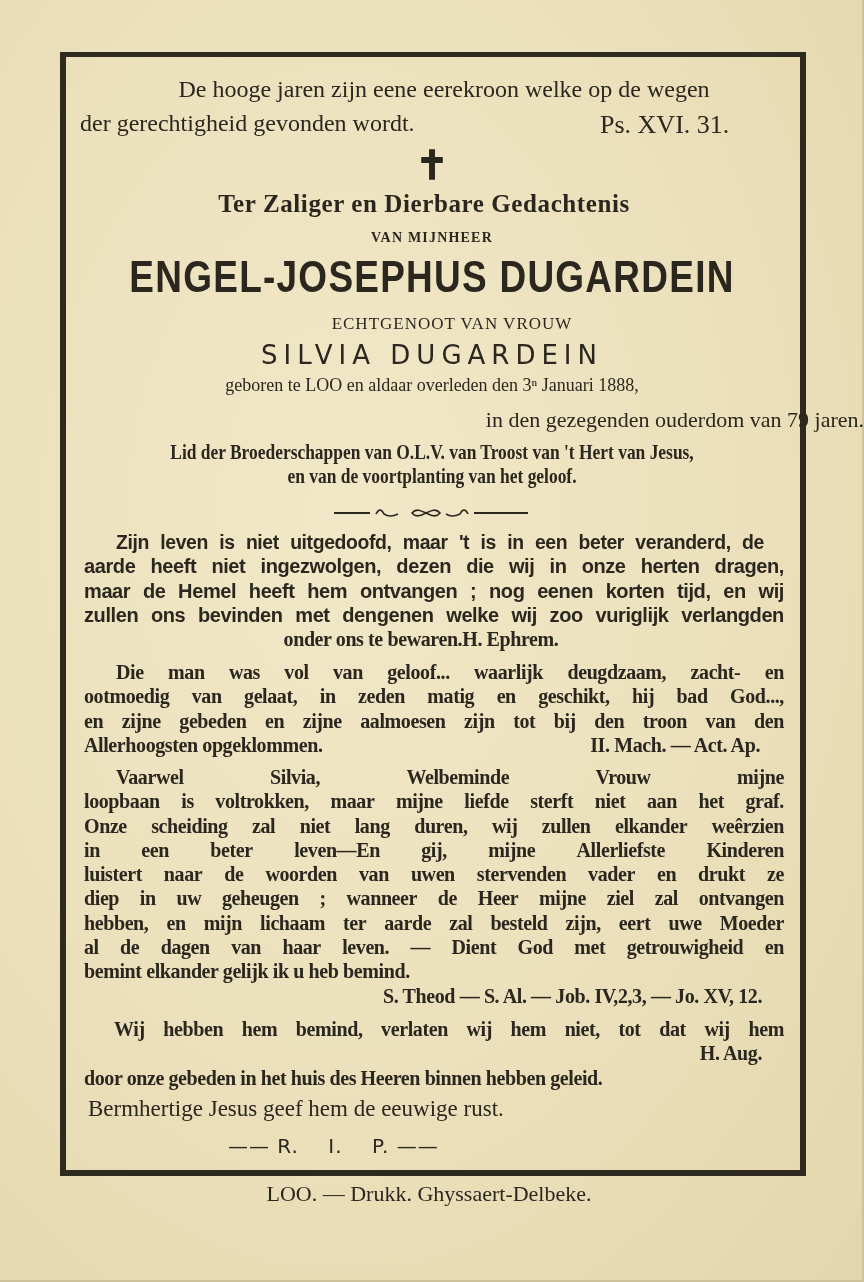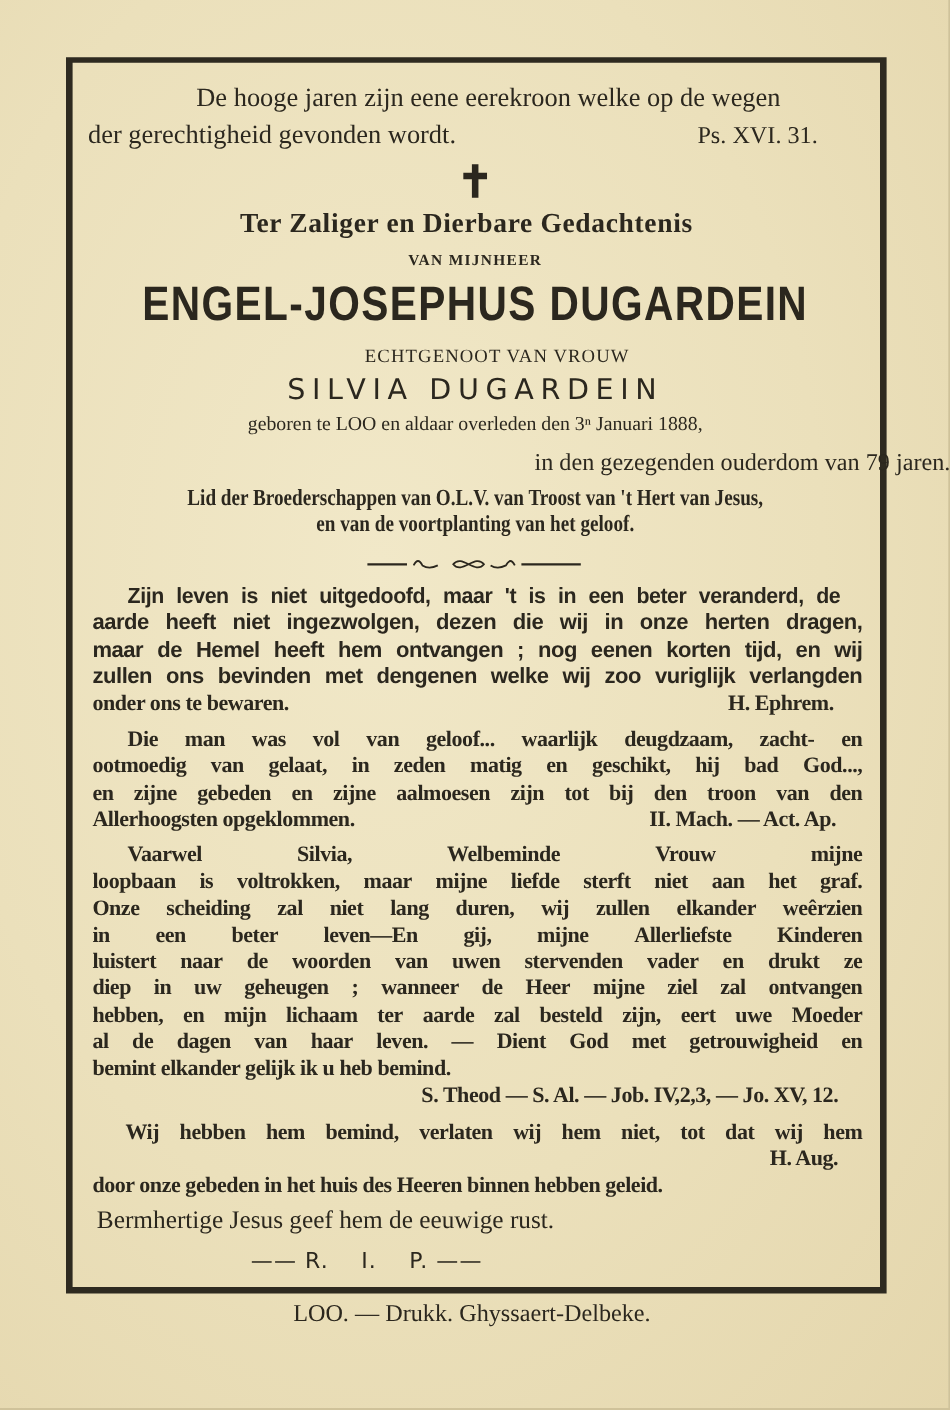--- a/index.html
+++ b/index.html
@@ -40,21 +40,21 @@
 </style>
 </head>
 <body>
 
 <div class="card">
   <div class="frame"></div>
 
   <div>
     <div class="line serif" style="top:76px; left:104px; width:680px; text-align:center; font-size:24px;">De hooge jaren zijn eene eerekroon welke  op de wegen</div>
     <div class="line serif" style="top:110px; left:80px; width:420px; text-align:left; font-size:24px;">der gerechtigheid gevonden wordt.</div>
-    <div class="line serif" style="top:110px; left:634px; width:160px; text-align:left; font-size:22px;">Ps. XVI. 31.</div>
+    <div class="line serif" style="top:110px; left:600px; width:160px; text-align:left; font-size:26px;">Ps. XVI. 31.</div>
   </div>
 
   <div class="line serif cross" style="top:142px;">✝</div>
 
   <div class="line serif" style="top:190px; font-size:25px; font-weight:bold; letter-spacing:0.6px; left:-8px;">Ter Zaliger en  Dierbare  Gedachtenis</div>
 
   <div class="line serif" style="top:230px; font-size:14px; letter-spacing:1.2px; font-weight:bold;">VAN MIJNHEER</div>
 
   <div class="line cond" style="top:252px; font-size:44px; font-weight:bold; letter-spacing:1.5px; transform:scaleX(0.84); transform-origin:center;">ENGEL-JOSEPHUS DUGARDEIN</div>
 
@@ -130,21 +130,21 @@
         <span>ons</span>
         <span>bevinden</span>
         <span>met</span>
         <span>dengenen</span>
         <span>welke</span>
         <span>wij</span>
         <span>zoo</span>
         <span>vuriglijk</span>
         <span>verlangden</span>
       </div>
-    <div class="row" style="justify-content:space-between;">
+    <div class="row" style="justify-content:center;">
       <span>onder ons te bewaren.</span>
       <span style="padding-right:26px;">H. Ephrem.</span>
     </div>
   </div>
 
   <div class="just" style="top:660px;">
     <div style="padding-left:32px;">
         <div class="row">
           <span>Die</span>
           <span>man</span>

